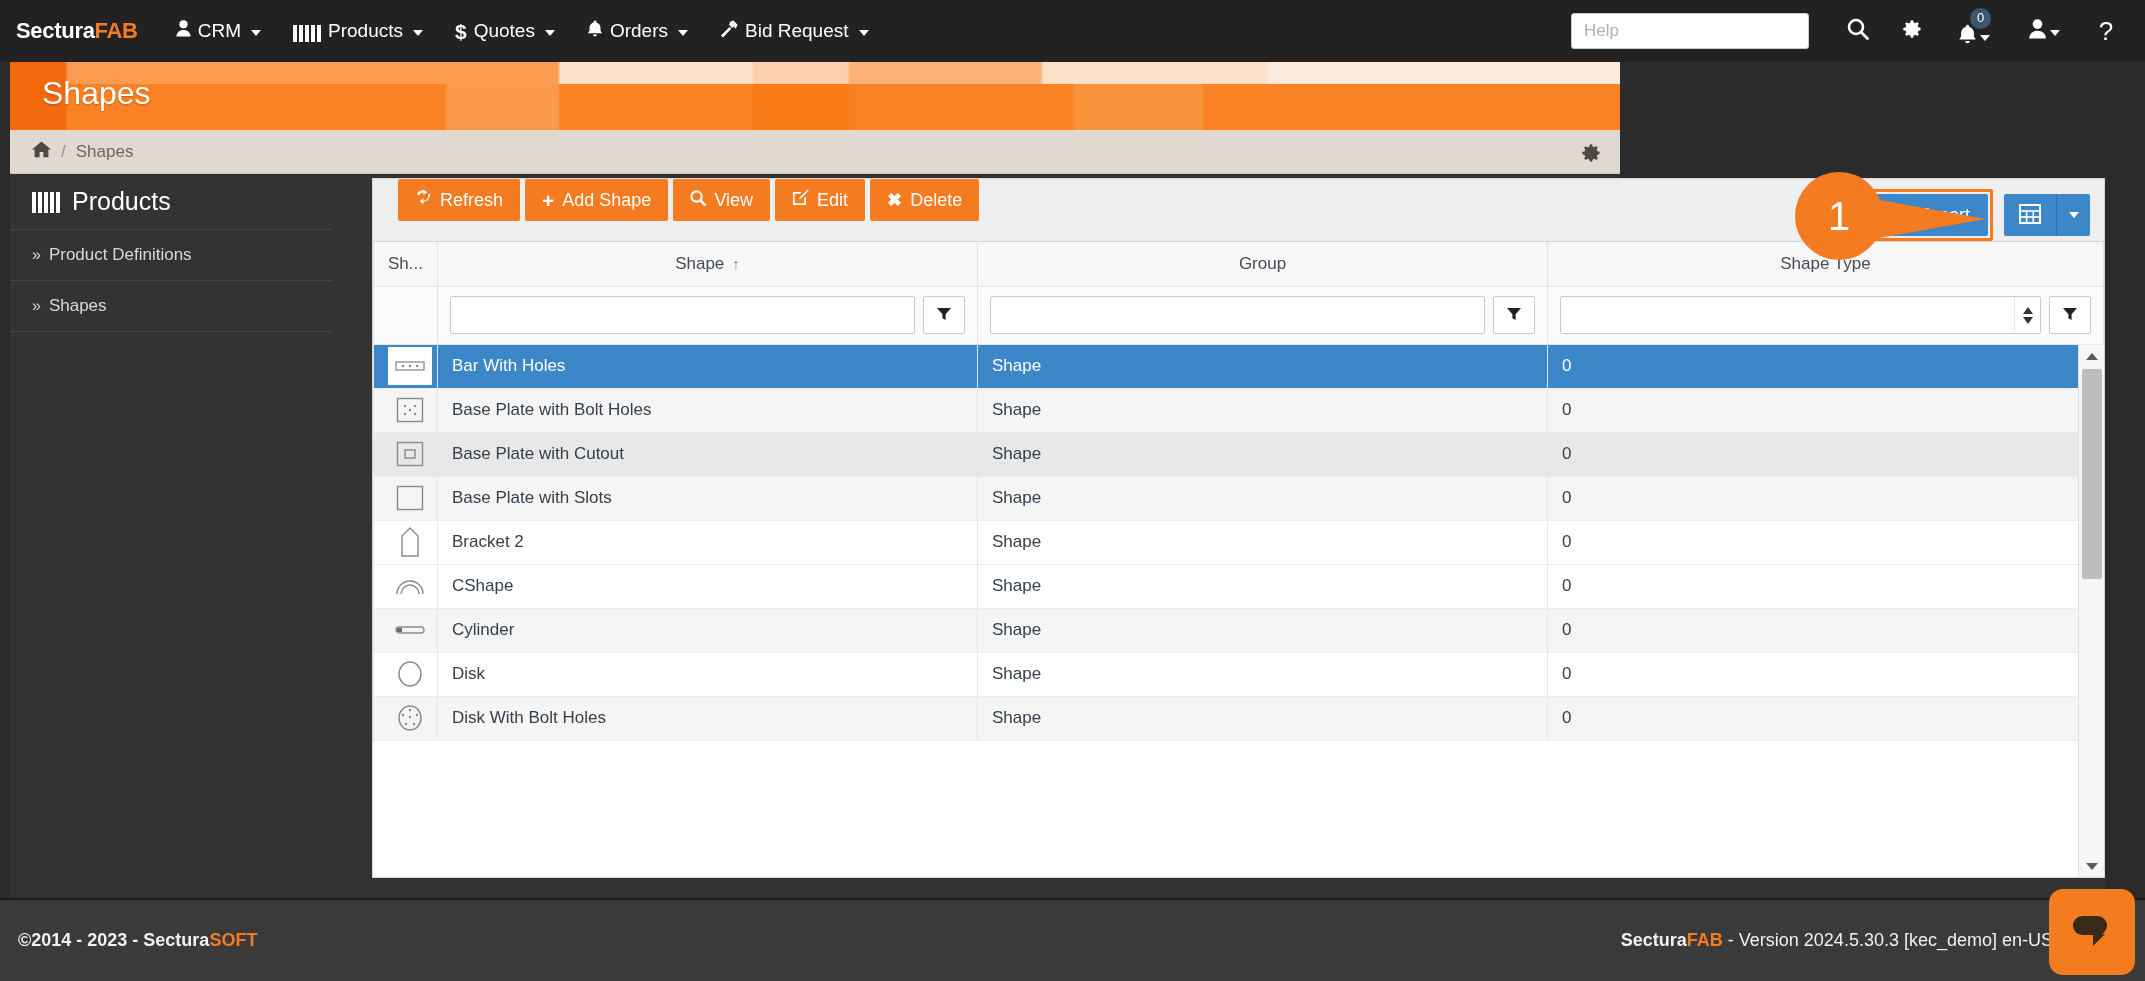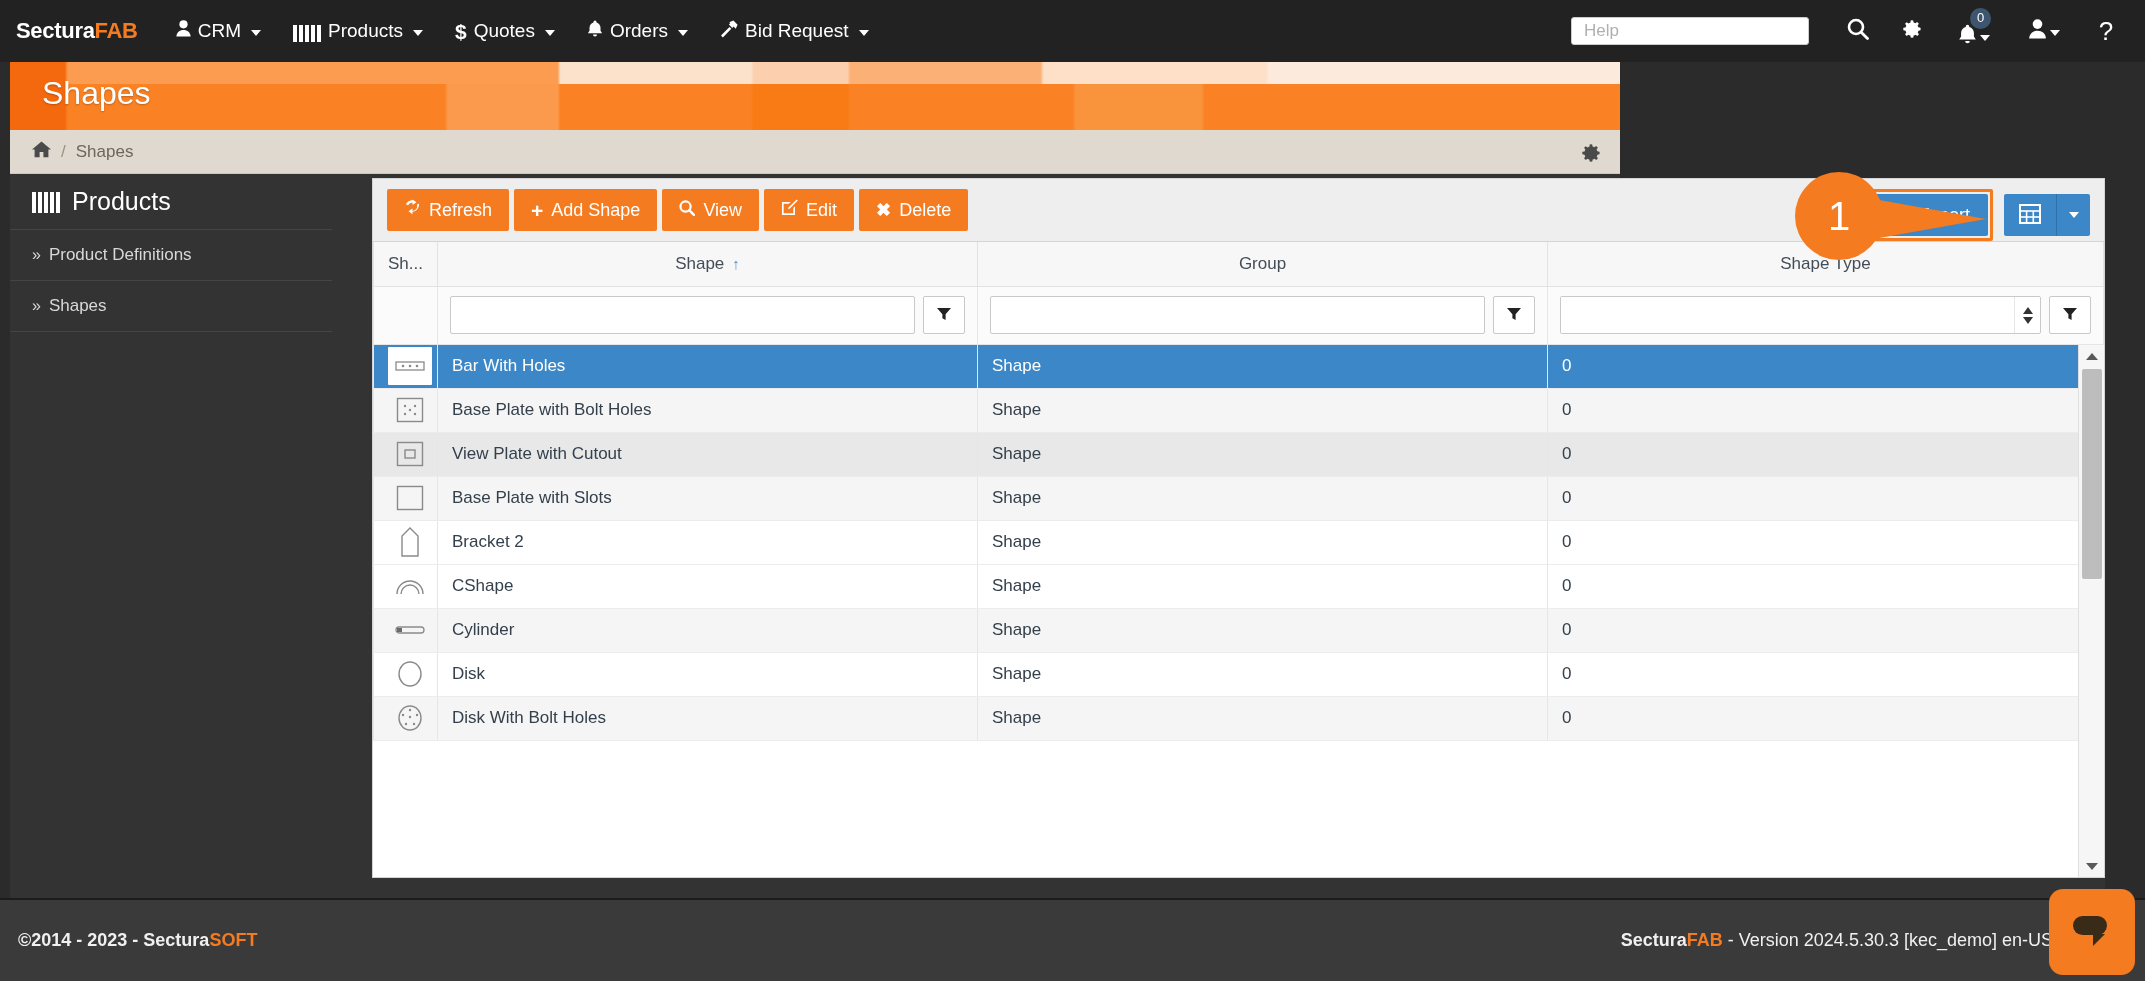--- a/index.html
+++ b/index.html
@@ -30,21 +30,21 @@
   .caret {
     width: 0; height: 0; border-left: 5px solid transparent;
     border-right: 5px solid transparent; border-top: 6px solid #ffffff;
     margin-left: 3px; margin-top: 3px;
   }
   .nav-right {
     position: absolute; right: 0; top: 0; height: 62px;
     display: flex; align-items: center; gap: 0;
   }
   .help-input {
-    width: 238px; height: 28px; border: 1px solid #cccccc; border-radius: 3px;
+    width: 238px; height: 36px; border: 1px solid #cccccc; border-radius: 3px;
     background: #ffffff; font-size: 17px; color: #555; padding: 0 12px;
     outline: none; font-family: "Liberation Sans", sans-serif;
   }
   .help-input::placeholder { color: #b0b0b0; }
   .nav-btn {
     width: 54px; height: 62px; display: flex; align-items: center;
     justify-content: center; cursor: pointer; position: relative;
   }
   .badge {
     position: absolute; top: 8px; left: 50%; margin-left: -4px;
@@ -116,21 +116,21 @@
   .chev { color: #d8d8d8; font-size: 16px; }
   .barchart-ic { display: flex; align-items: flex-end; gap: 2px; height: 22px; }
   .barchart-ic i { display: block; width: 4px; background: #ffffff; }
 
   
   .content {
     position: absolute; left: 372px; top: 178px; width: 1733px; height: 700px;
     background: #eeeeee; border: 1px solid #d4d4d4;
   }
   .toolbar {
-    height: 62px; display: flex; align-items: center; padding: 0 14px;
+    height: 62px; display: flex; padding: 0 25px;
     position: relative;
   }
   .btn {
     display: inline-flex; align-items: center; gap: 8px; height: 42px;
     padding: 0 17px; font-size: 18px; color: #ffffff; background: #f47b20;
     border: none; cursor: pointer; border-radius: 2px; margin-right: 5px;
     font-family: "Liberation Sans", sans-serif; white-space: nowrap;
   }
   .btn-right-group {
     position: absolute; right: 14px; top: 10px;
@@ -579,21 +579,21 @@
               <td class="cell">Shape</td>
               <td class="cell">0</td>
             </tr>
             <tr class="row-shade">
               <td class="cell thumb-cell"><span class="thumb">
                   <svg width="28" height="26" viewBox="0 0 28 26">
                     <rect x="1.5" y="1.5" width="25" height="23" fill="none" stroke="#8a8a8a" stroke-width="1.4"></rect>
                     <rect x="9" y="9" width="10" height="8" fill="none" stroke="#8a8a8a" stroke-width="1.4"></rect>
                   </svg>
                 </span></td>
-              <td class="cell">View Plate with Cutout</td>
+              <td class="cell">Base Plate with Cutout</td>
               <td class="cell">Shape</td>
               <td class="cell">0</td>
             </tr>
             <tr class="row-odd">
               <td class="cell thumb-cell"><span class="thumb">
                   <svg width="28" height="26" viewBox="0 0 28 26">
                     <rect x="1.5" y="1.5" width="25" height="23" fill="none" stroke="#8a8a8a" stroke-width="1.4"></rect>
                   </svg>
                 </span></td>
               <td class="cell">Base Plate with Slots</td>

